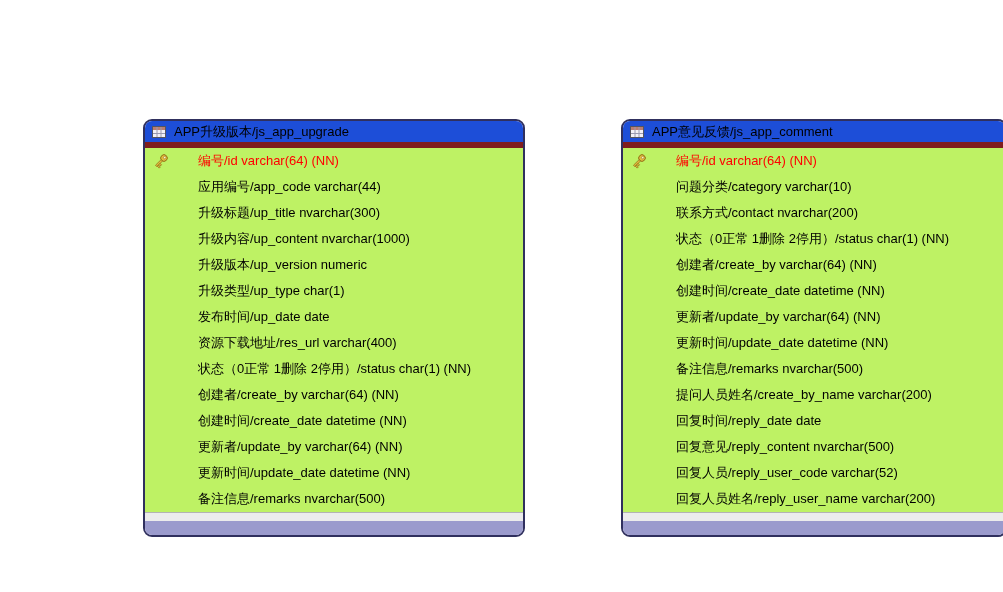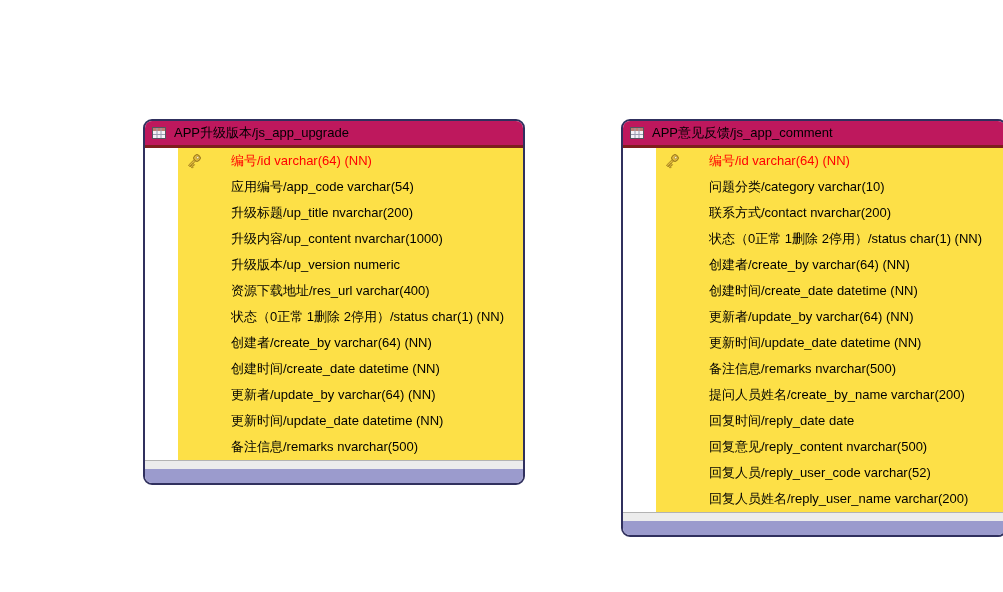--- a/index.html
+++ b/index.html
@@ -16,35 +16,35 @@
     position: absolute;
     border: 2px solid #30305e;
     border-radius: 9px;
     background: #ffffff;
     overflow: hidden;
     display: flex;
     flex-direction: column;
   }
   .tbl-header {
     height: 27px;
-    background: #be185d;
-    border-bottom: 3px solid #7f1d1d;
+    background: #1d4ed8;
+    border-bottom: 6px solid #7f1d1d;
     display: flex;
     align-items: center;
     padding-left: 7px;
     gap: 8px;
     flex: 0 0 auto;
   }
   .tbl-title {
     font-size: 13px;
     color: #000000;
     white-space: nowrap;
   }
   .tbl-icon { display: inline-flex; align-items: center; }
-  .tbl-body { background: #fde047; flex: 0 0 auto; margin-left: 33px; }
+  .tbl-body { background: #bef264; flex: 0 0 auto; }
   .col-row {
     position: relative;
     height: 26px;
     line-height: 26px;
     padding-left: 53px;
     font-size: 13px;
     color: #000000;
     white-space: nowrap;
   }
   .col-row.pk { color: #ff0000; }
@@ -93,24 +93,26 @@
             <svg viewBox="0 0 16 16" width="16" height="16">
               <g transform="rotate(45 11 5)">
                 <rect x="10.1" y="7.5" width="2" height="8.6" fill="#e2bb3e" stroke="#8f6d16" stroke-width="0.7"></rect>
                 <rect x="12" y="11.6" width="2.1" height="1.5" fill="#e2bb3e" stroke="#8f6d16" stroke-width="0.7"></rect>
                 <rect x="12" y="14" width="2.8" height="1.5" fill="#e2bb3e" stroke="#8f6d16" stroke-width="0.7"></rect>
                 <circle cx="11" cy="5" r="3.3" fill="#e2bb3e" stroke="#8f6d16" stroke-width="0.9"></circle>
                 <circle cx="11.2" cy="4.2" r="1.2" fill="#fdf4d0" stroke="#8f6d16" stroke-width="0.5"></circle>
               </g>
             </svg>
           </span><span>编号/id varchar(64) (NN)</span></div>
-        <div class="col-row"><span>应用编号/app_code varchar(54)</span></div>
-        <div class="col-row"><span>升级标题/up_title nvarchar(200)</span></div>
+        <div class="col-row"><span>应用编号/app_code varchar(44)</span></div>
+        <div class="col-row"><span>升级标题/up_title nvarchar(300)</span></div>
         <div class="col-row"><span>升级内容/up_content nvarchar(1000)</span></div>
         <div class="col-row"><span>升级版本/up_version numeric</span></div>
+        <div class="col-row"><span>升级类型/up_type char(1)</span></div>
+        <div class="col-row"><span>发布时间/up_date date</span></div>
         <div class="col-row"><span>资源下载地址/res_url varchar(400)</span></div>
         <div class="col-row"><span>状态（0正常 1删除 2停用）/status char(1) (NN)</span></div>
         <div class="col-row"><span>创建者/create_by varchar(64) (NN)</span></div>
         <div class="col-row"><span>创建时间/create_date datetime (NN)</span></div>
         <div class="col-row"><span>更新者/update_by varchar(64) (NN)</span></div>
         <div class="col-row"><span>更新时间/update_date datetime (NN)</span></div>
         <div class="col-row"><span>备注信息/remarks nvarchar(500)</span></div>
       </div>
     <div class="tbl-footer-strip"></div>
     <div class="tbl-footer-bar"></div>

